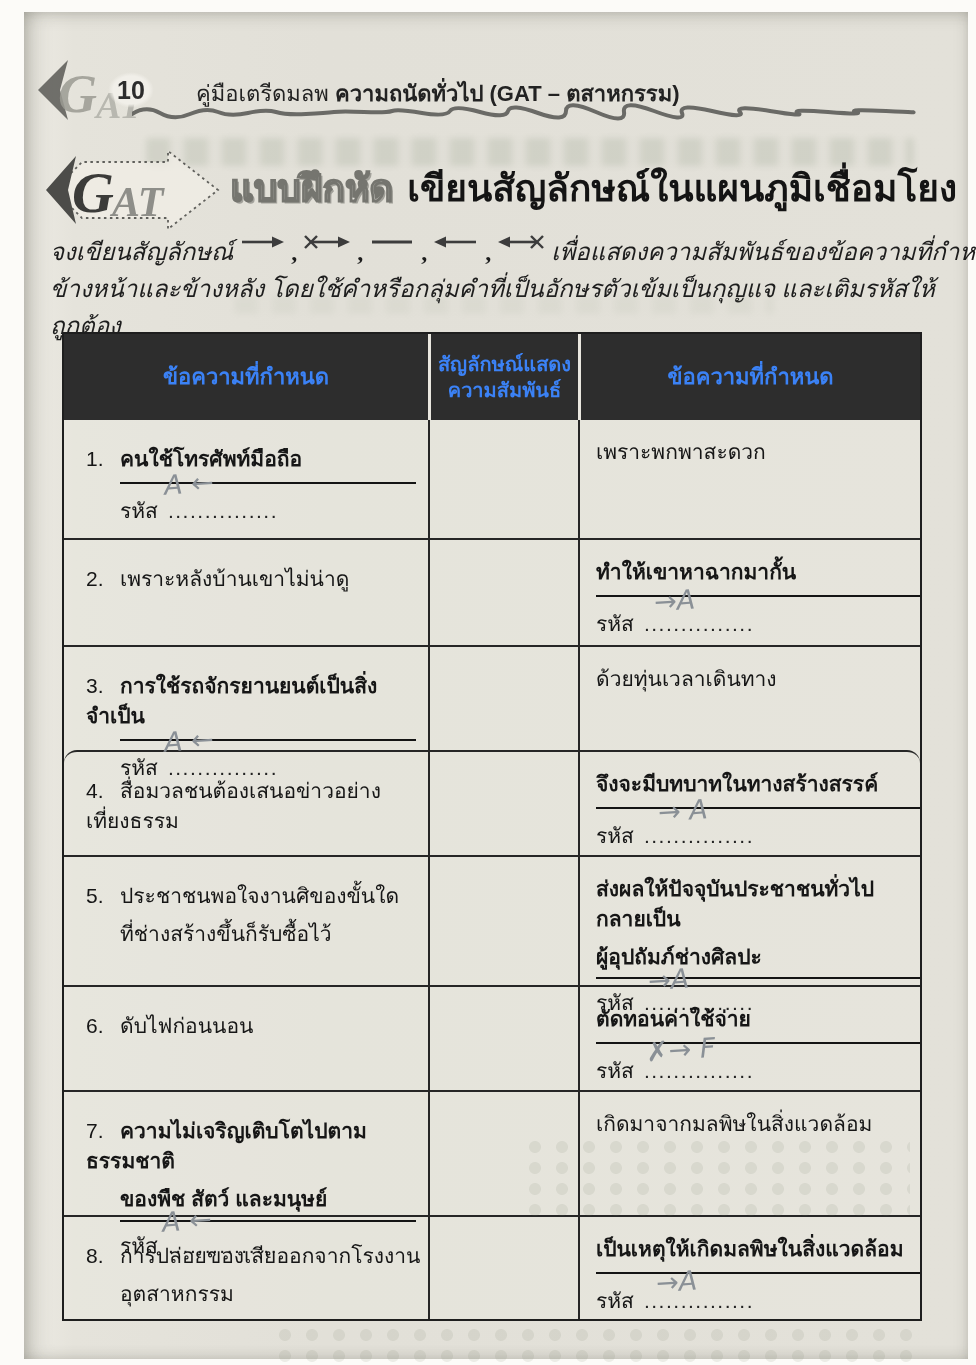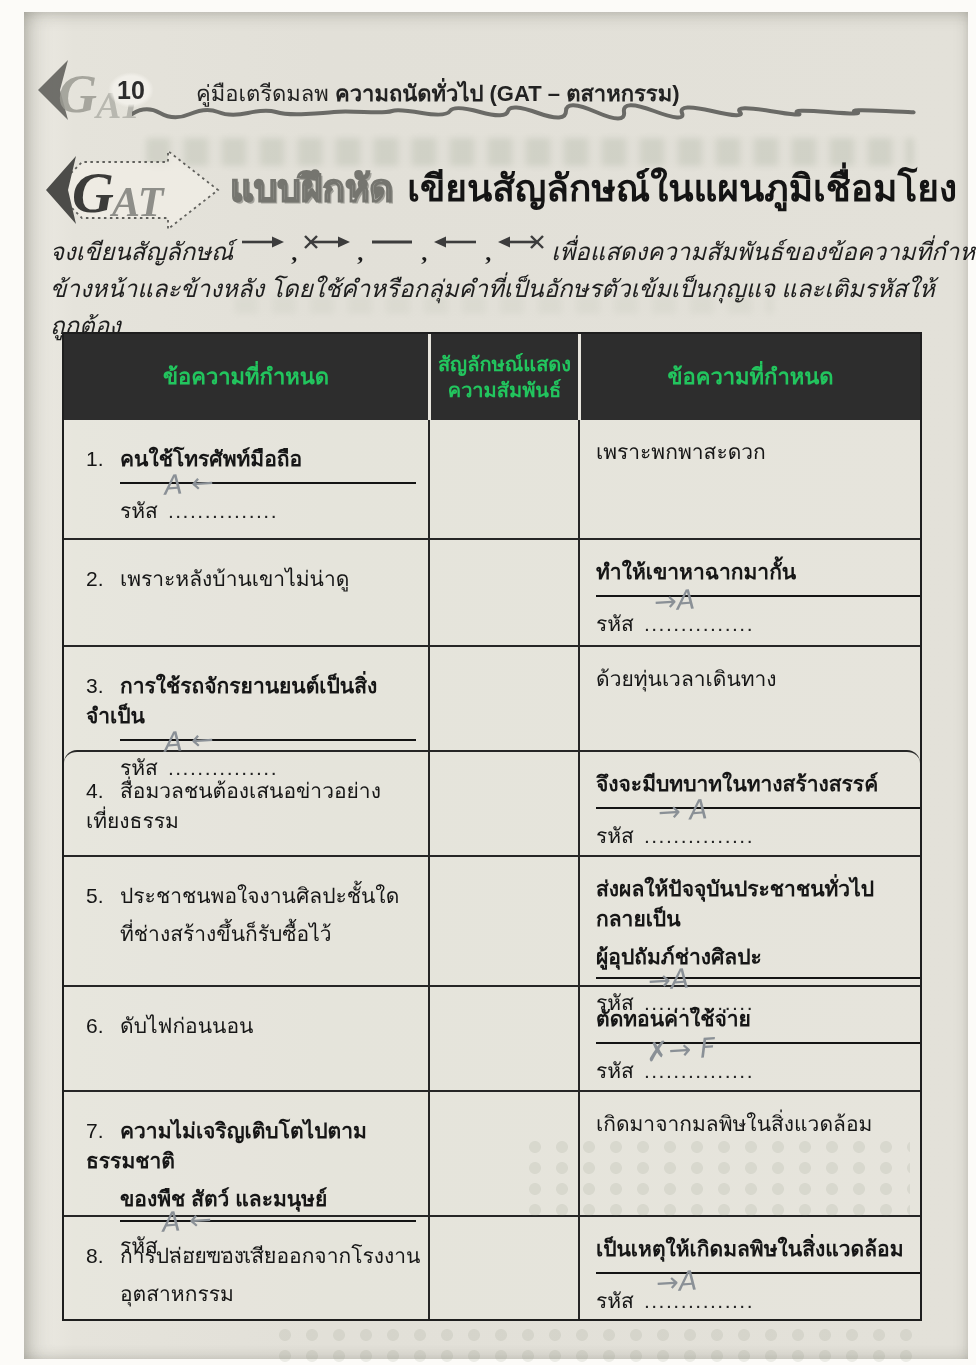--- a/index.html
+++ b/index.html
@@ -25,21 +25,21 @@
   .sec-title{position:absolute;left:206px;top:146px;font-size:37px;font-weight:bold;white-space:nowrap;color:#141414;}
   .sec-title .outlined{color:#e9e8e1;-webkit-text-stroke:1.6px #75756f;text-shadow:2px 2px 0 rgba(110,110,104,.55);margin-right:14px;}
   
   .instr{position:absolute;left:26px;top:222px;width:912px;font-family:"Liberation Serif","DejaVu Serif",serif;
     font-style:italic;font-size:24px;color:#1d1d1d;line-height:1.55;}
   .instr-line1{display:flex;align-items:flex-start;flex-wrap:nowrap;gap:5px;white-space:nowrap;}
   .sym{display:inline-flex;align-items:center;margin:0 2px;}
   .comma{font-style:normal;font-weight:bold;}
   
   .gtable{position:absolute;left:38px;top:320px;width:856px;border:2.5px solid #1e1e1e;background:rgba(236,234,226,.35);}
-  .thead{display:flex;height:86px;background:#2d2d2d;color:#22c55e;font-weight:bold;font-size:22px;text-align:center;}
+  .thead{display:flex;height:86px;background:#2d2d2d;color:#3b82f6;font-weight:bold;font-size:22px;text-align:center;}
   .hcell{display:flex;flex-direction:column;align-items:center;justify-content:center;box-sizing:border-box;line-height:1.3;}
   .h1{width:364px;}
   .h2{width:150px;border-left:3px solid #e9e7df;font-size:20px;}
   .h3{flex:1;border-left:3px solid #e9e7df;}
   .trow{display:flex;border-top:2px solid #262626;box-sizing:border-box;}
   .cell{box-sizing:border-box;position:relative;}
   .c1{width:364px;padding:24px 6px 0 22px;}
   .c2{width:150px;border-left:2px solid #262626;}
   .c3{flex:1;border-left:2px solid #262626;padding:17px 16px 0 16px;}
   .tline{font-size:21px;line-height:30px;color:#161616;}
@@ -203,21 +203,21 @@
           <div class="keyline"></div>
           <div class="code-row">
             <span>รหัส</span><span class="dots">...............</span>
             <span class="hw" style="left:62px;top:-24px;">→ A</span>
           </div>
         </div>
       </div>
 
       <div class="trow" style="height:130px;">
         <div class="cell c1">
-          <div class="tline"><span class="num">5.</span><span>ประชาชนพอใจงานศิลปะชั้นใด</span></div>
+          <div class="tline"><span class="num">5.</span><span>ประชาชนพอใจงานศิของขั้นใด</span></div>
           <div class="tline indent">ที่ช่างสร้างขึ้นก็รับซื้อไว้</div>
         </div>
         <div class="cell c2"></div>
         <div class="cell c3">
           <div class="tline key">ส่งผลให้ปัจจุบันประชาชนทั่วไปกลายเป็น</div>
           <div class="tline key">ผู้อุปถัมภ์ช่างศิลปะ</div>
           <div class="keyline" style="margin-top:5px;"></div>
           <div class="code-row" style="margin-top:7px;">
             <span>รหัส</span><span class="dots">...............</span>
             <span class="hw" style="left:52px;top:-22px;">→A</span>

